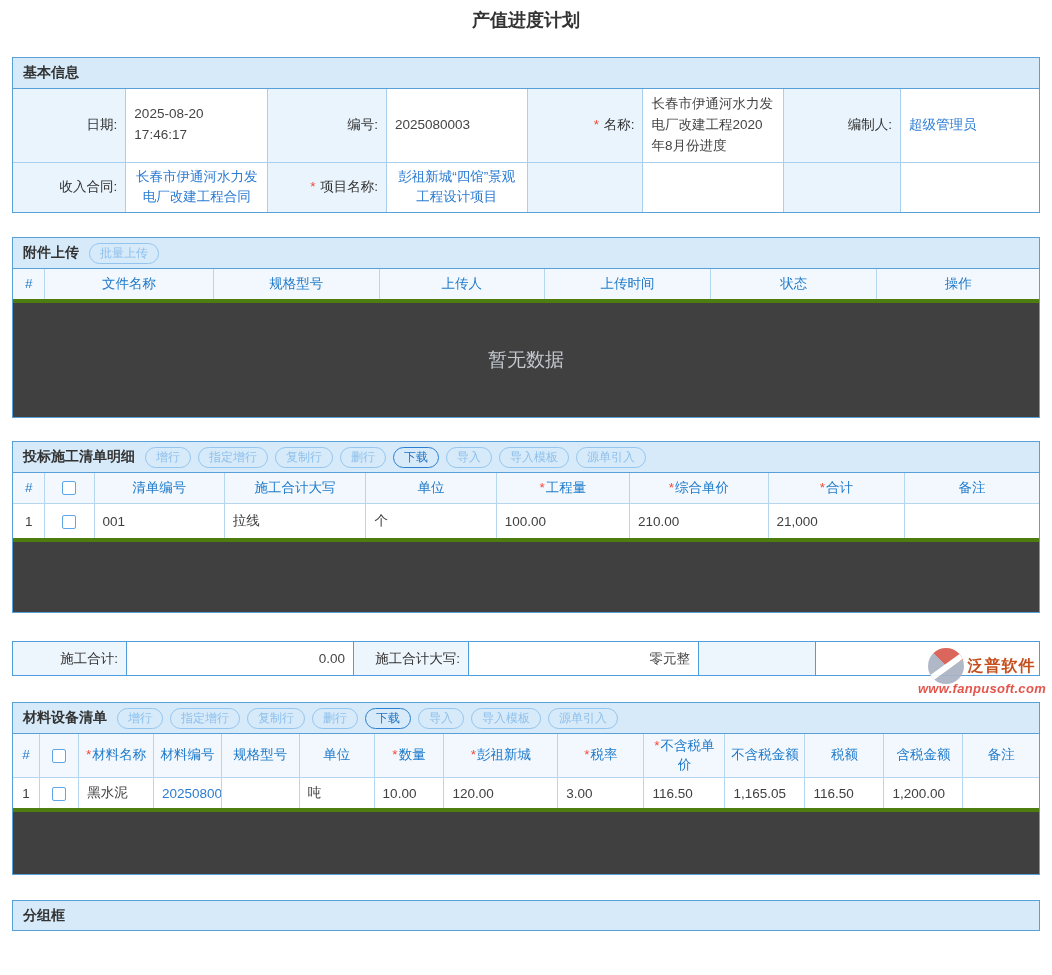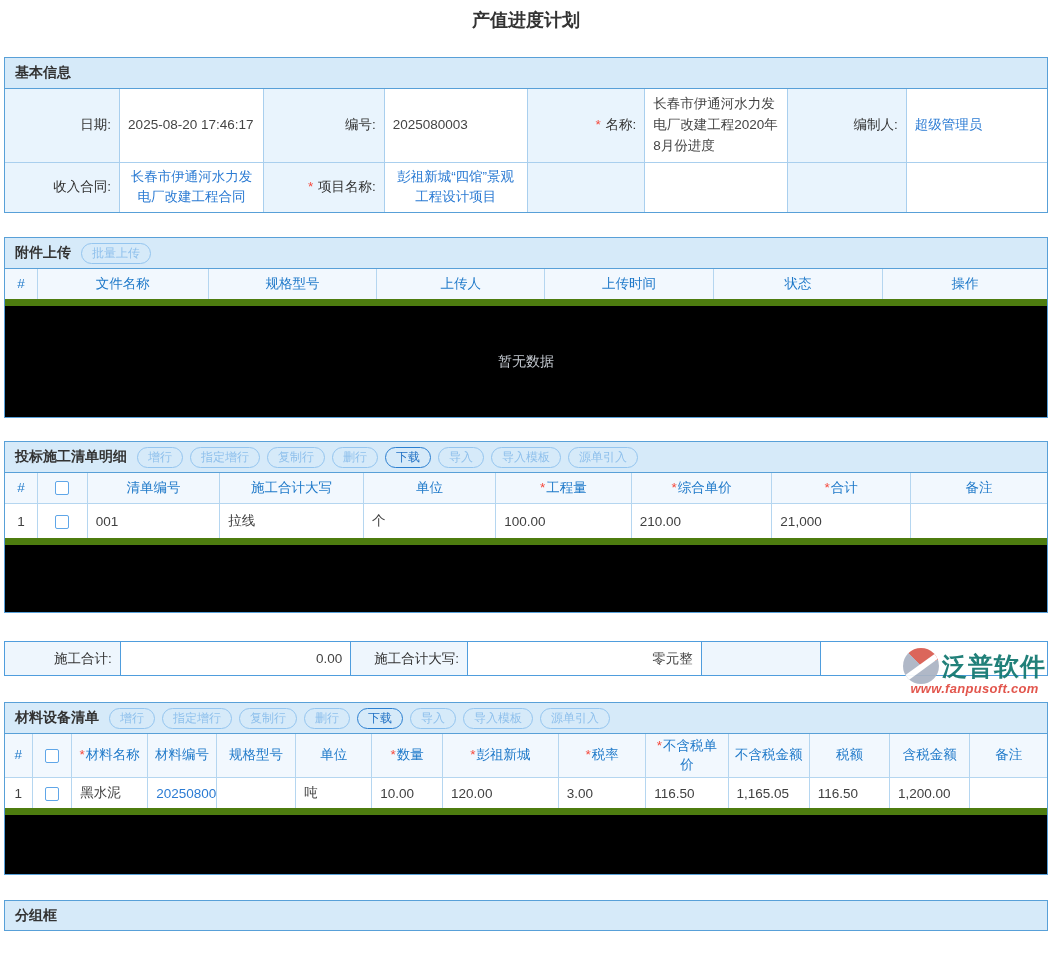--- a/index.html
+++ b/index.html
@@ -1,18 +1,18 @@
 <!DOCTYPE html>
 <html><head>
 <meta charset="utf-8">
 <style>
   * { box-sizing: border-box; margin: 0; padding: 0; }
   html, body { width: 1052px; height: 975px; overflow: hidden; background: #fff;
     font-family: "Liberation Sans", "DejaVu Sans", sans-serif; }
-  .page { position: relative; width: 1052px; height: 697px; padding: 0 4px; }
+  .page { position: relative; width: 1052px; height: 697px; padding: 0 12px; }
 
   h1.title { padding-top: 9px; height: 57px; text-align: center;
     font-size: 18px; line-height: 22px; color: #333; font-weight: bold; }
 
   .section { border: 1px solid #58a0d8; background: #fff; }
   .section-bar { display: flex; align-items: center; gap: 7px;
     background: #d6eaf9; height: 31px; padding: 0 10px;
     border-bottom: 1px solid #58a0d8; }
   .section-title { font-weight: bold; font-size: 14px; color: #333; margin-right: 3px; }
 
@@ -29,23 +29,23 @@
   .grid td.tc { text-align: center; padding: 4px 2px; }
   .row-h td { height: 35px; }
   .row-m td { height: 31px; }
 
   .req { color: #f5483b; margin-right: 1px; }
 
   .checkbox { display: inline-block; width: 14px; height: 14px;
     border: 1px solid #5fa6e8; border-radius: 2px; background: #fff;
     vertical-align: middle; cursor: pointer; }
 
-  .empty-area { border-top: 7px solid #4d7c0f; background: #000000;
+  .empty-area { border-top: 4px solid #4d7c0f; background: #404040;
     display: flex; align-items: center; justify-content: center;
-    color: #c3c8cf; font-size: 14px; }
+    color: #c3c8cf; font-size: 19px; }
 
   
   .kv td { border: 1px solid #a9cfee; font-size: 13.5px; line-height: 1.55; vertical-align: middle; }
   .kv td.label { background: #e9f4fd; color: #333; text-align: right; padding: 4px 8px; }
   .kv td.value { background: #fff; color: #444; text-align: left; padding: 4px 8px; }
   .kv tr.r1 td { height: 73px; }
   .kv tr.r2 td { height: 39px; }
   .link { color: #2b7bd3; cursor: pointer; }
   .center { text-align: center !important; }
   .clip { overflow: hidden; white-space: nowrap; }
@@ -65,21 +65,21 @@
     display: flex; align-items: center; padding: 0 10px; }
 
   
   .watermark { position: absolute; right: 6px; bottom: 1px; display: flex;
     flex-direction: column; align-items: center; z-index: 5; opacity: 0.92; }
   .wm-top { display: flex; align-items: center; gap: 3px; }
   .wm-logo { width: 36px; height: 36px; border-radius: 50%; position: relative; overflow: hidden;
     background: conic-gradient(from 315deg, #d95a4e 0deg 115deg, #aab3c3 115deg 360deg); }
   .wm-logo::after { content: ""; position: absolute; left: -8px; top: 15px;
     width: 56px; height: 6px; background: #fff; transform: rotate(-36deg); }
-  .wm-brand { font-size: 25px; font-weight: bold; color: #0f766e; letter-spacing: 1px; }
+  .wm-brand { font-size: 16px; font-weight: bold; color: #c2410c; letter-spacing: 1px; }
   .wm-url { font-size: 13px; font-weight: bold; color: #e0483e; margin-top: -3px; letter-spacing: 0.3px; font-style: italic; }
 </style>
 </head>
 <body>
 
 <div class="page">
 
   <h1 class="title">产值进度计划</h1>
 
   <div class="section">

